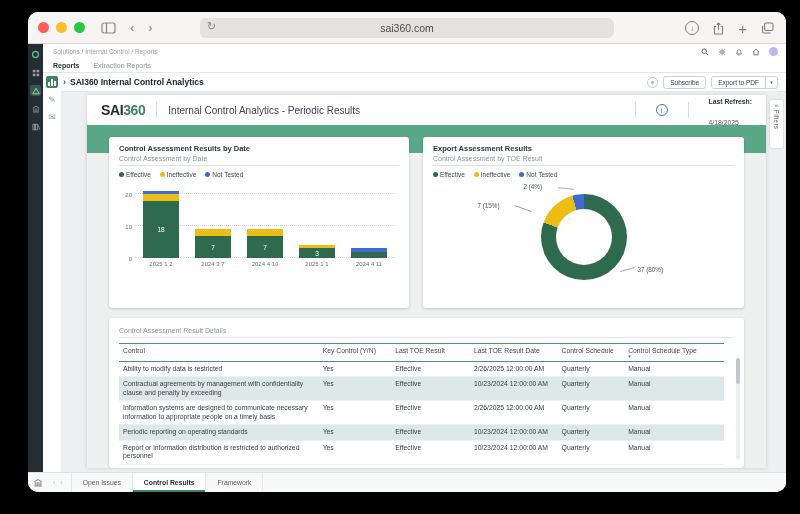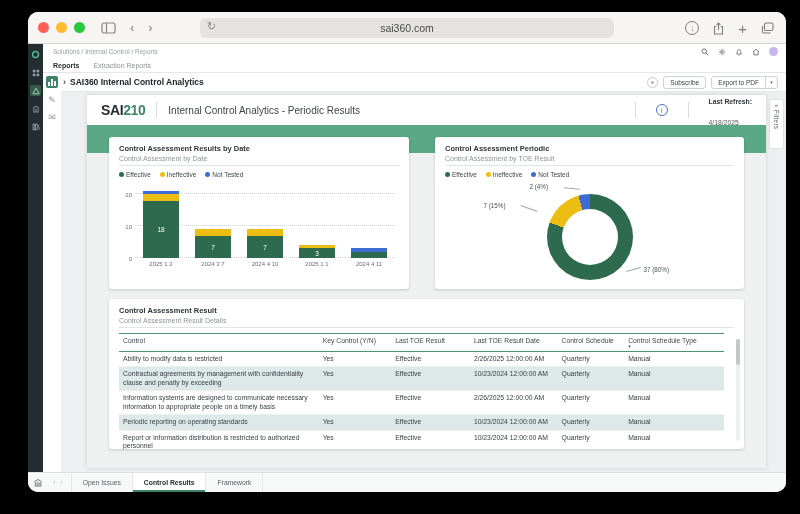--- a/index.html
+++ b/index.html
@@ -55,21 +55,21 @@
   .logo em{font-style:normal;color:#3f8464;font-weight:700}
   .vdiv{width:1px;height:16px;background:#d8dcdd;margin:0 11px}
   .ptitle{font-size:10px;color:#3f464b}
   .ph-right{margin-left:auto;display:flex;align-items:center;gap:9px}
   .infocirc{width:12px;height:12px;border:1.2px solid #4a74c9;border-radius:50%;color:#4a74c9;font-size:7px;display:flex;align-items:center;justify-content:center}
   .refresh{line-height:1.3;text-align:left}
   .refresh .rl{font-size:6.8px;font-weight:700;color:#2f363a}
   .refresh .rv{font-size:6.8px;color:#555c60}
   .band{height:28px;background:#5ba886;flex:0 0 28px}
   .content{flex:1;background:#eff1f1;padding:0 22px;min-height:0}
-  .cardsrow{display:flex;gap:26px;margin-top:-16px;height:152px}
+  .cardsrow{display:flex;gap:14px;margin-top:-16px;height:171px}
   .card{background:#fff;border-radius:3px;box-shadow:0 1px 3px rgba(0,0,0,.18);padding:7px 10px;position:relative}
   .card-bar{width:300px;flex:0 0 300px}
   .card-donut{flex:1}
   .ctitle{font-size:7.5px;font-weight:700;color:#2e3438}
   .csub{font-size:7px;color:#8e9599;margin-top:2px;padding-bottom:3px;border-bottom:1px solid #e2e5e6}
   .legend{display:flex;gap:9px;margin-top:5px;font-size:6.5px;color:#40474b;flex-wrap:wrap}
   .legend-item{display:flex;align-items:center;gap:2px}
   .dot{width:5px;height:5px;border-radius:50%;display:inline-block}
   
   .barwrap{margin-top:10px}
@@ -262,21 +262,21 @@
                 <span class="seg1">Export to PDF</span>
                 <span class="seg2">▾</span>
               </span>
             </div>
           </div>
 
           <div class="viewport">
             <div class="page">
 
               <div class="pagehead">
-                <span class="logo"><span>SAI</span><em>210</em></span>
+                <span class="logo"><span>SAI</span><em>360</em></span>
                 <span class="vdiv"></span>
                 <span class="ptitle">Internal Control Analytics - Periodic Results</span>
                 <div class="ph-right">
                   <span class="vdiv"></span>
                   <span class="infocirc">i</span>
                   <span class="vdiv"></span>
                   <span class="refresh">
                     <span class="rl">Last Refresh:</span><br>
                     <span class="rv">4/18/2025</span>
                   </span>
@@ -358,21 +358,21 @@
                           <div class="xlabel">2025 1 2</div>
                           <div class="xlabel">2024 3 7</div>
                           <div class="xlabel">2024 4 10</div>
                           <div class="xlabel">2025 1 1</div>
                           <div class="xlabel">2024 4 11</div>
                         </div>
                     </div>
                   </div>
 
                   <div class="card card-donut">
-                    <div class="ctitle">Control Assessment Periodic</div>
+                    <div class="ctitle">Export Assessment Results</div>
                     <div class="csub">Control Assessment by TOE Result</div>
                     <div class="legend">
                         <span class="legend-item">
                           <span class="dot" style="background: rgb(45, 106, 78);"></span>
                           <span>Effective</span>
                         </span>
                         <span class="legend-item">
                           <span class="dot" style="background: rgb(236, 190, 19);"></span>
                           <span>Ineffective</span>
                         </span>
@@ -389,21 +389,20 @@
                       <span class="dline ln1"></span>
                       <span class="dline ln2"></span>
                       <span class="dlabel dl0">37 (80%)</span>
                       <span class="dlabel dl1">7 (15%)</span>
                       <span class="dlabel dl2">2 (4%)</span>
                     </div>
                   </div>
                 </div>
 
                 <div class="card card-table">
-                  <div class="ctitle">Control Assessment Result</div>
                   <div class="csub">Control Assessment Result Details</div>
                   <table class="results">
                       <colgroup>
                         <col style="width: 33%;">
                         <col style="width: 12%;">
                         <col style="width: 13%;">
                         <col style="width: 14.5%;">
                         <col style="width: 11%;">
                         <col style="width: 16.5%;">
                       </colgroup>

